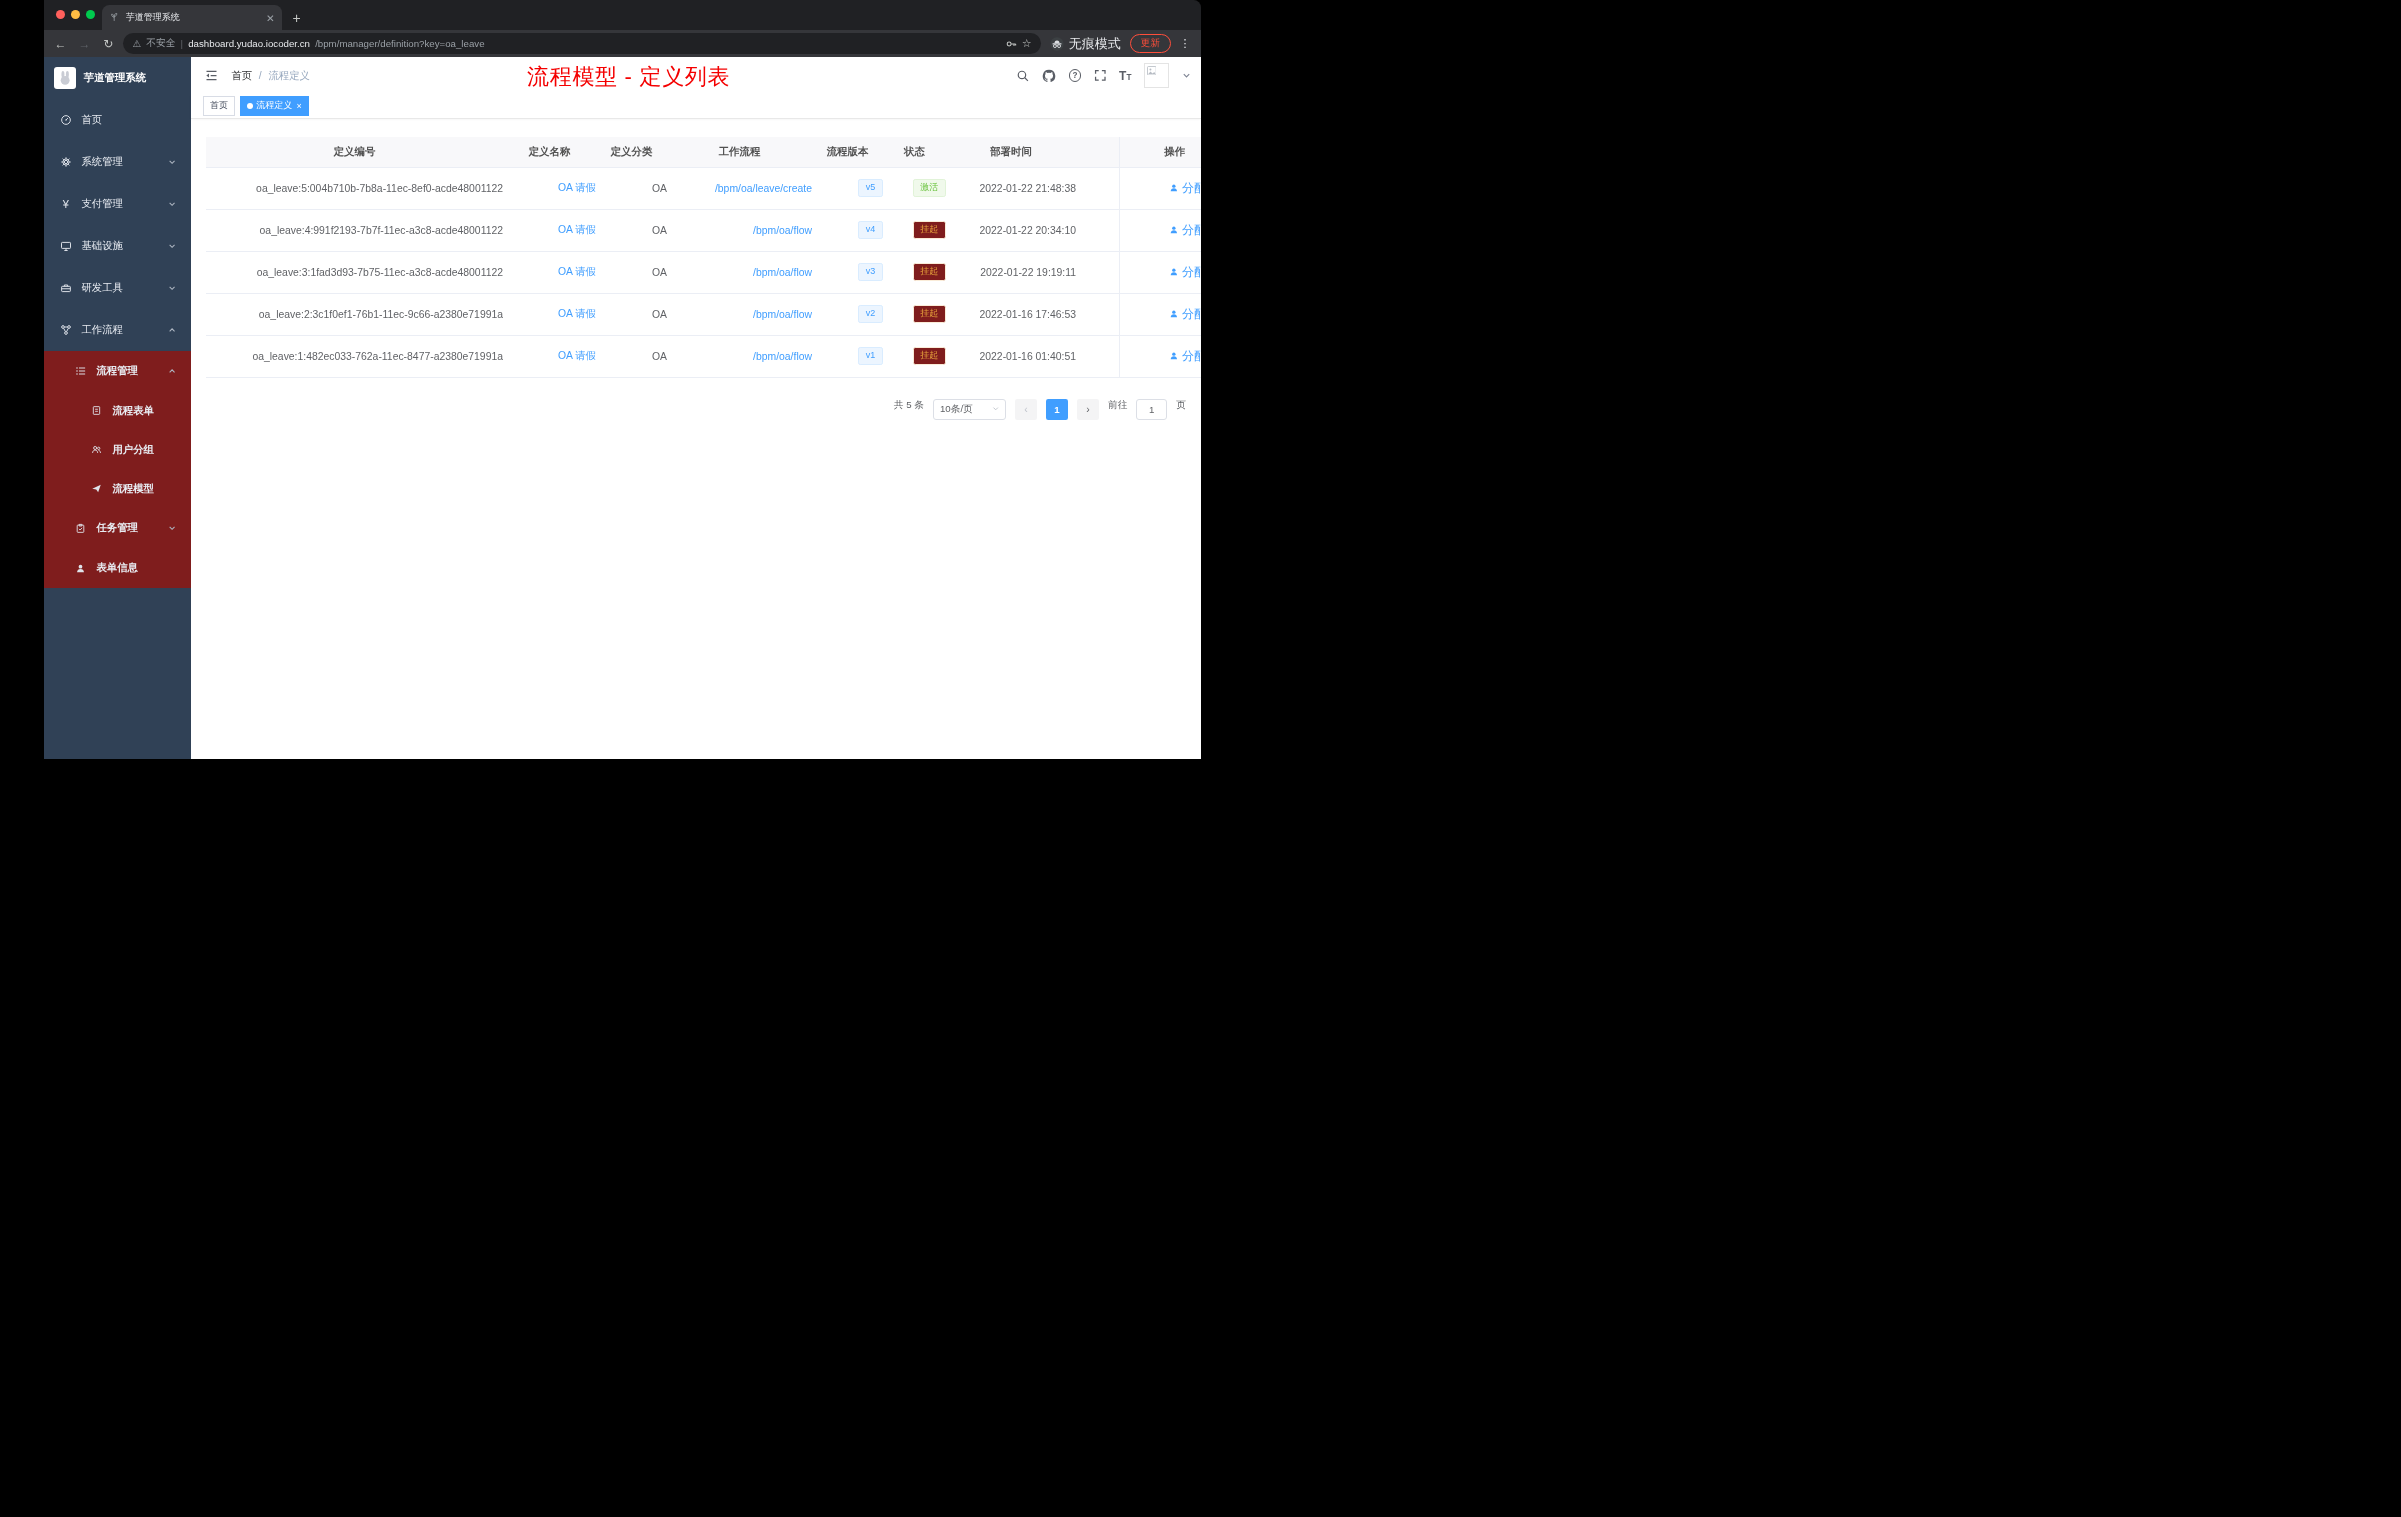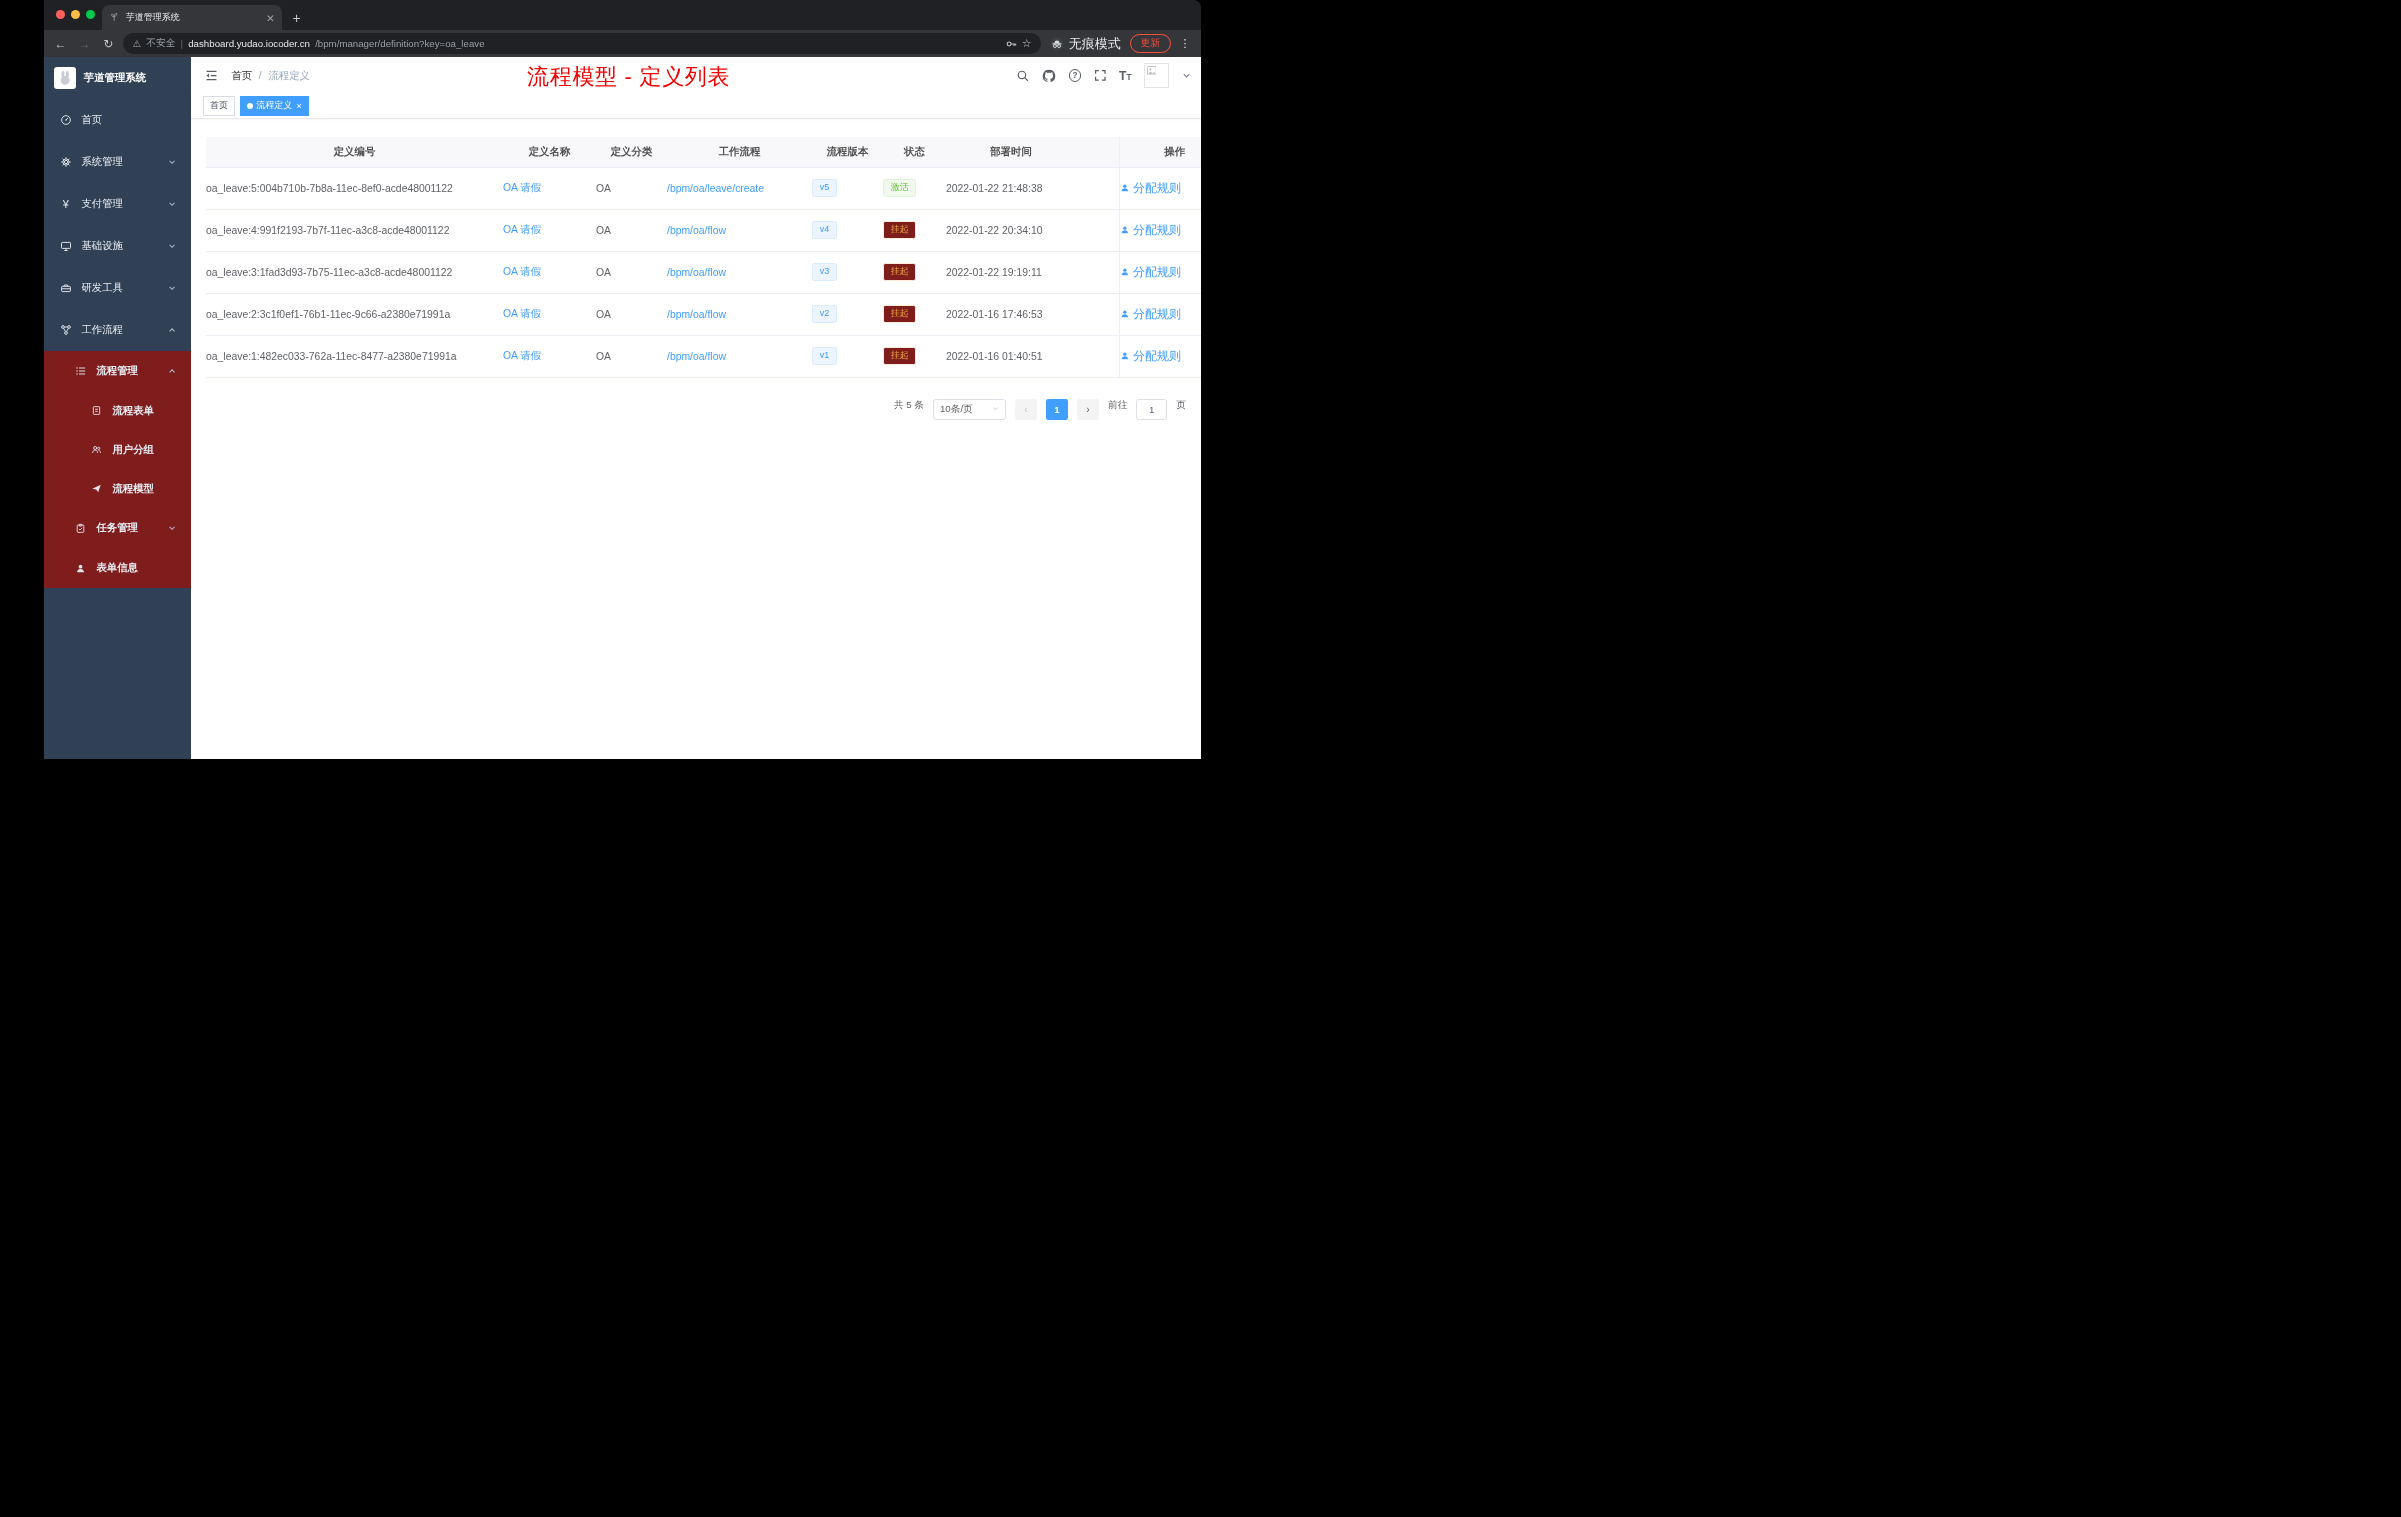--- a/index.html
+++ b/index.html
@@ -65,21 +65,21 @@
   .tags-bar { height:25px; display:flex; align-items:center; gap:4.5px; padding:0 12px; background:#fff; border-bottom:0.7px solid #e8e8e8; box-shadow:0 0.7px 2.2px rgba(0,21,41,.06); }
   .tag { height:19.3px; padding:0 6px; border:0.7px solid #d8dce5; background:#fff; color:#495060; font-size:9px; display:flex; align-items:center; gap:3.7px; cursor:pointer; }
   .tag.active { background:#409eff; border-color:#409eff; color:#fff; }
   .tag-dot { width:6px; height:6px; border-radius:50%; background:#fff; }
   .tag-close { font-size:9px; margin-left:0.7px; }
 
   
   .content { flex:1; padding:18px 15px 0 15px; overflow:hidden; }
   table.grid { width:100%; border-collapse:collapse; table-layout:fixed; font-size:10.4px; color:#606266; }
   .grid th { background:#f8f8fa; color:#515151; font-weight:600; height:30px; border-bottom:0.7px solid #ebeef5; text-align:center; font-size:10.4px; }
-  .grid td { height:42px; text-align:left; border-bottom:0.7px solid #ebeef5; white-space:nowrap; overflow:hidden; }
+  .grid td { height:42px; text-align:right; border-bottom:0.7px solid #ebeef5; white-space:nowrap; overflow:hidden; }
   .op-col { border-left:0.7px solid #ebeef5; }
   .link { color:#409eff; cursor:pointer; }
   .badge { display:inline-block; padding:1.5px 6.7px; font-size:9px; line-height:13.4px; border-radius:2.2px; }
   .badge.ver { color:#409eff; background:#ecf5ff; border:0.7px solid #d9ecff; }
   .badge.status[data-type="success"] { color:#67c23a; background:#f0f9eb; border:0.7px solid #e1f3d8; }
   .badge.status[data-type="warning"] { color:#e6a23c; background:#7f1d1d; border:0.7px solid #faecd8; }
   .op-link { color:#409eff; display:inline-flex; align-items:center; gap:3.7px; font-size:12px; cursor:pointer; }
 
   
   .pagination { margin-top:21px; display:flex; align-items:flex-start; justify-content:flex-end; gap:9px; font-size:9.7px; color:#606266; }

